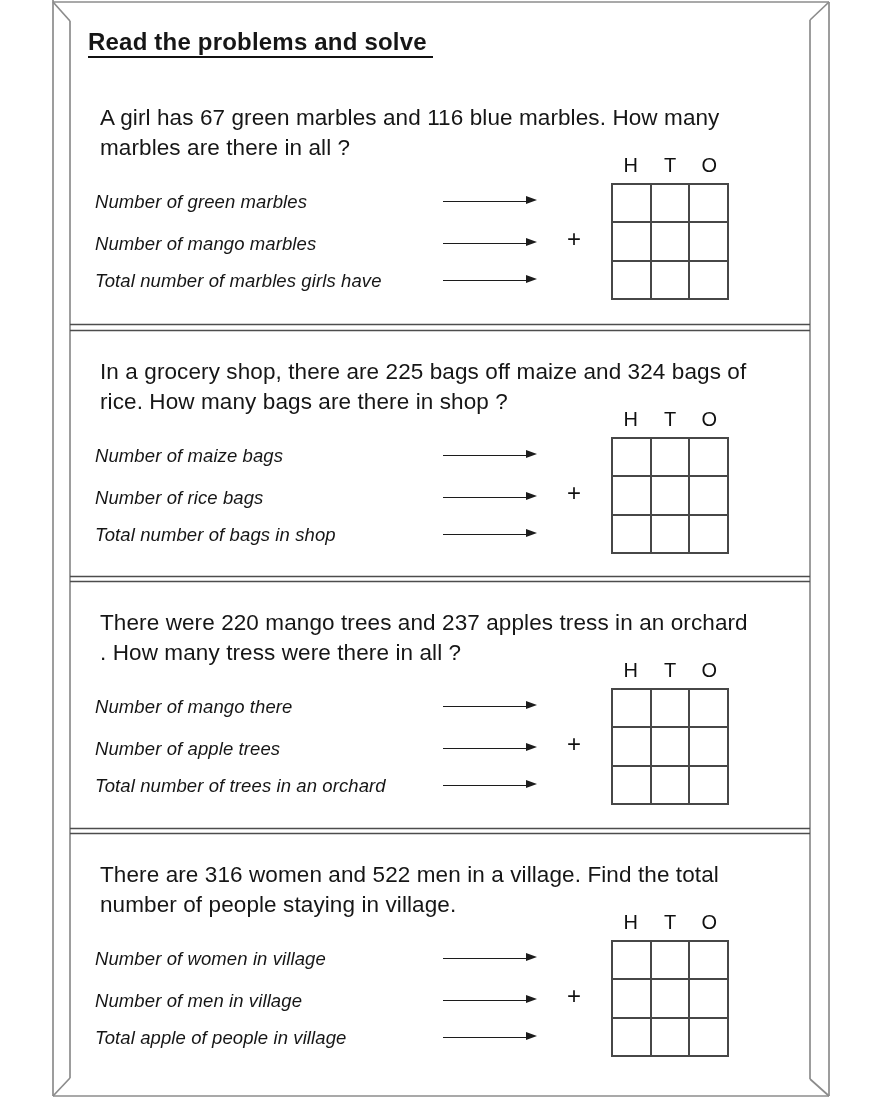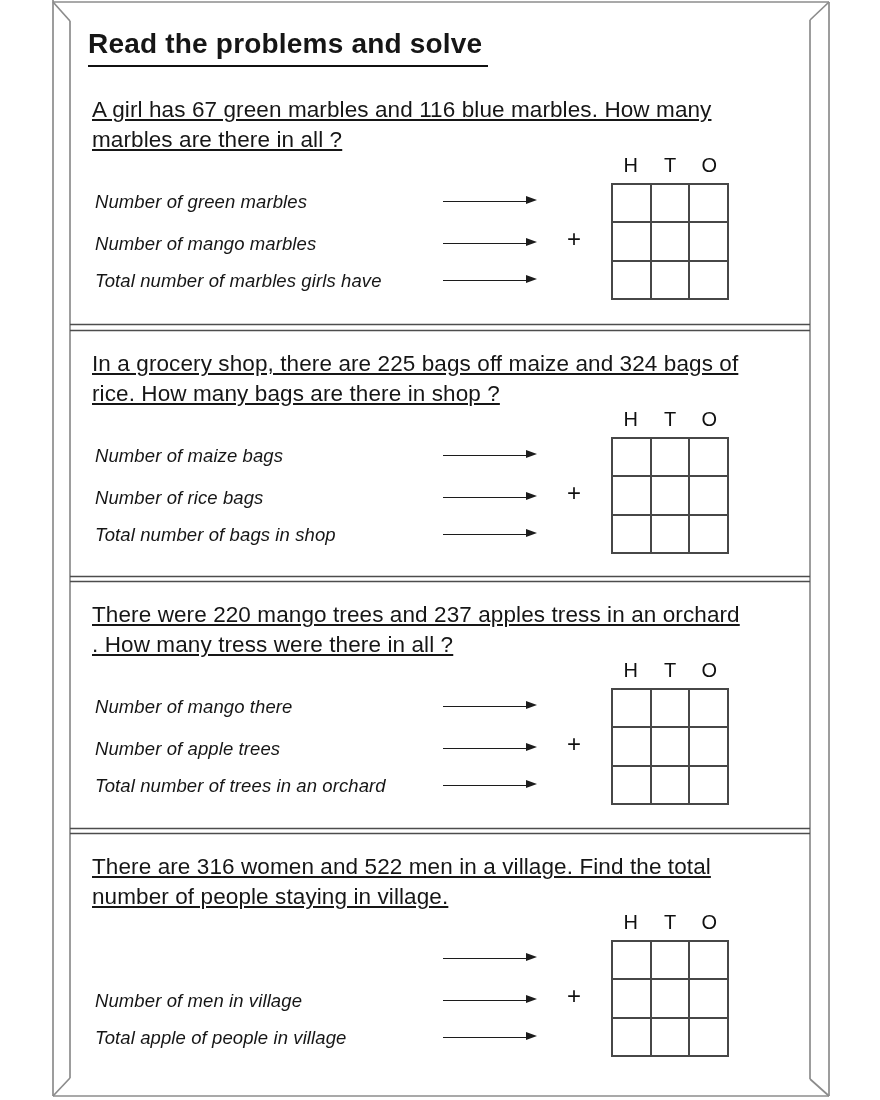--- a/index.html
+++ b/index.html
@@ -5,28 +5,28 @@
   html,body{margin:0;padding:0;background:#ffffff;}
   body{
     width:880px;height:1100px;position:relative;overflow:hidden;
     font-family:"Liberation Sans","DejaVu Sans",sans-serif;
     color:#161616;
     -webkit-font-smoothing:antialiased;
   }
   .frame-svg{position:absolute;left:0;top:0;z-index:0;}
   .title{
     position:absolute;left:88px;top:28px;
-    font-size:28px;font-weight:bold;letter-spacing:.2px;
-    border-bottom:2px solid #111;padding-bottom:5px;padding-right:6px;
+    font-size:24px;font-weight:bold;letter-spacing:.2px;
+    border-bottom:2px solid #111;padding-right:6px;
     white-space:nowrap;z-index:2;
   }
   .problem{position:absolute;left:0;width:880px;height:240px;z-index:1;}
   .statement{
-    position:absolute;left:92px;top:3px;width:656px;margin:0;
-    font-size:22.5px;line-height:30px;letter-spacing:.1px;text-decoration:underline;
+    position:absolute;left:92px;top:3px;width:656px;margin:8px;
+    font-size:22.5px;line-height:30px;letter-spacing:.1px;
   }
   .hto{
     position:absolute;left:611px;top:62px;width:118px;height:22px;
     display:flex;
   }
   .hto span{
     flex:1;text-align:center;font-size:20px;line-height:22px;color:#111;
   }
   .grid{
     position:absolute;left:611px;top:91px;width:118px;height:117px;
@@ -192,20 +192,21 @@
       <div class="cell"></div>
       <div class="cell"></div>
     <div class="cell"></div>
       <div class="cell"></div>
       <div class="cell"></div>
     <div class="cell"></div>
       <div class="cell"></div>
       <div class="cell"></div>
   </div>
   <div class="row r1">
+    <span class="lbl">Number of women in village</span>
     <span class="arrow"></span>
   </div>
   <div class="row r2">
     <span class="lbl">Number of men in village</span>
     <span class="arrow"></span>
   </div>
   <div class="row r3">
     <span class="lbl">Total apple of people in village</span>
     <span class="arrow"></span>
   </div>

